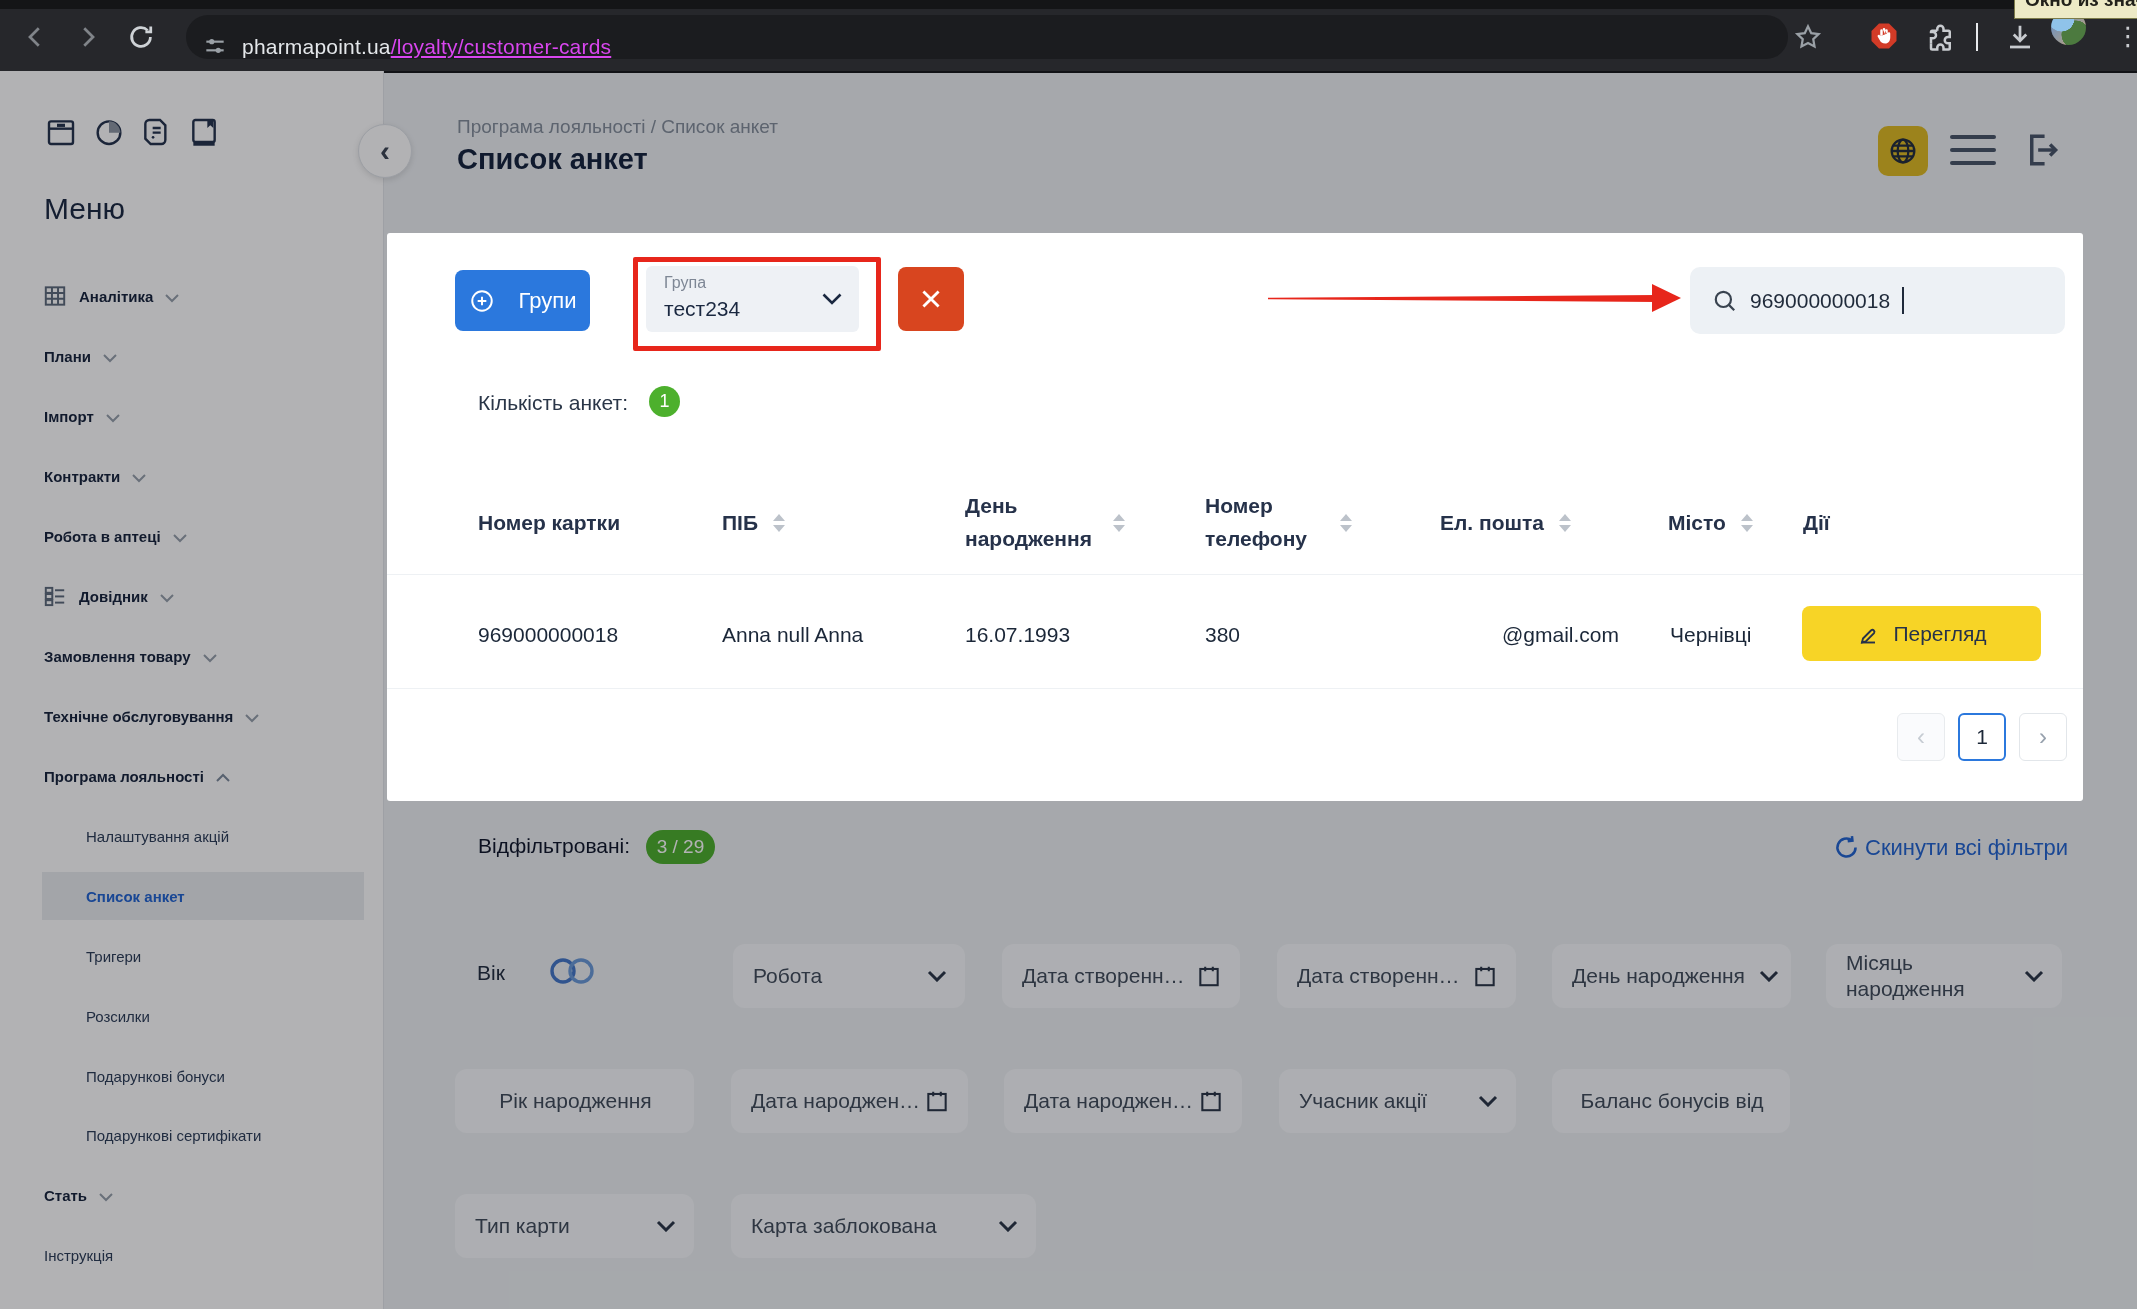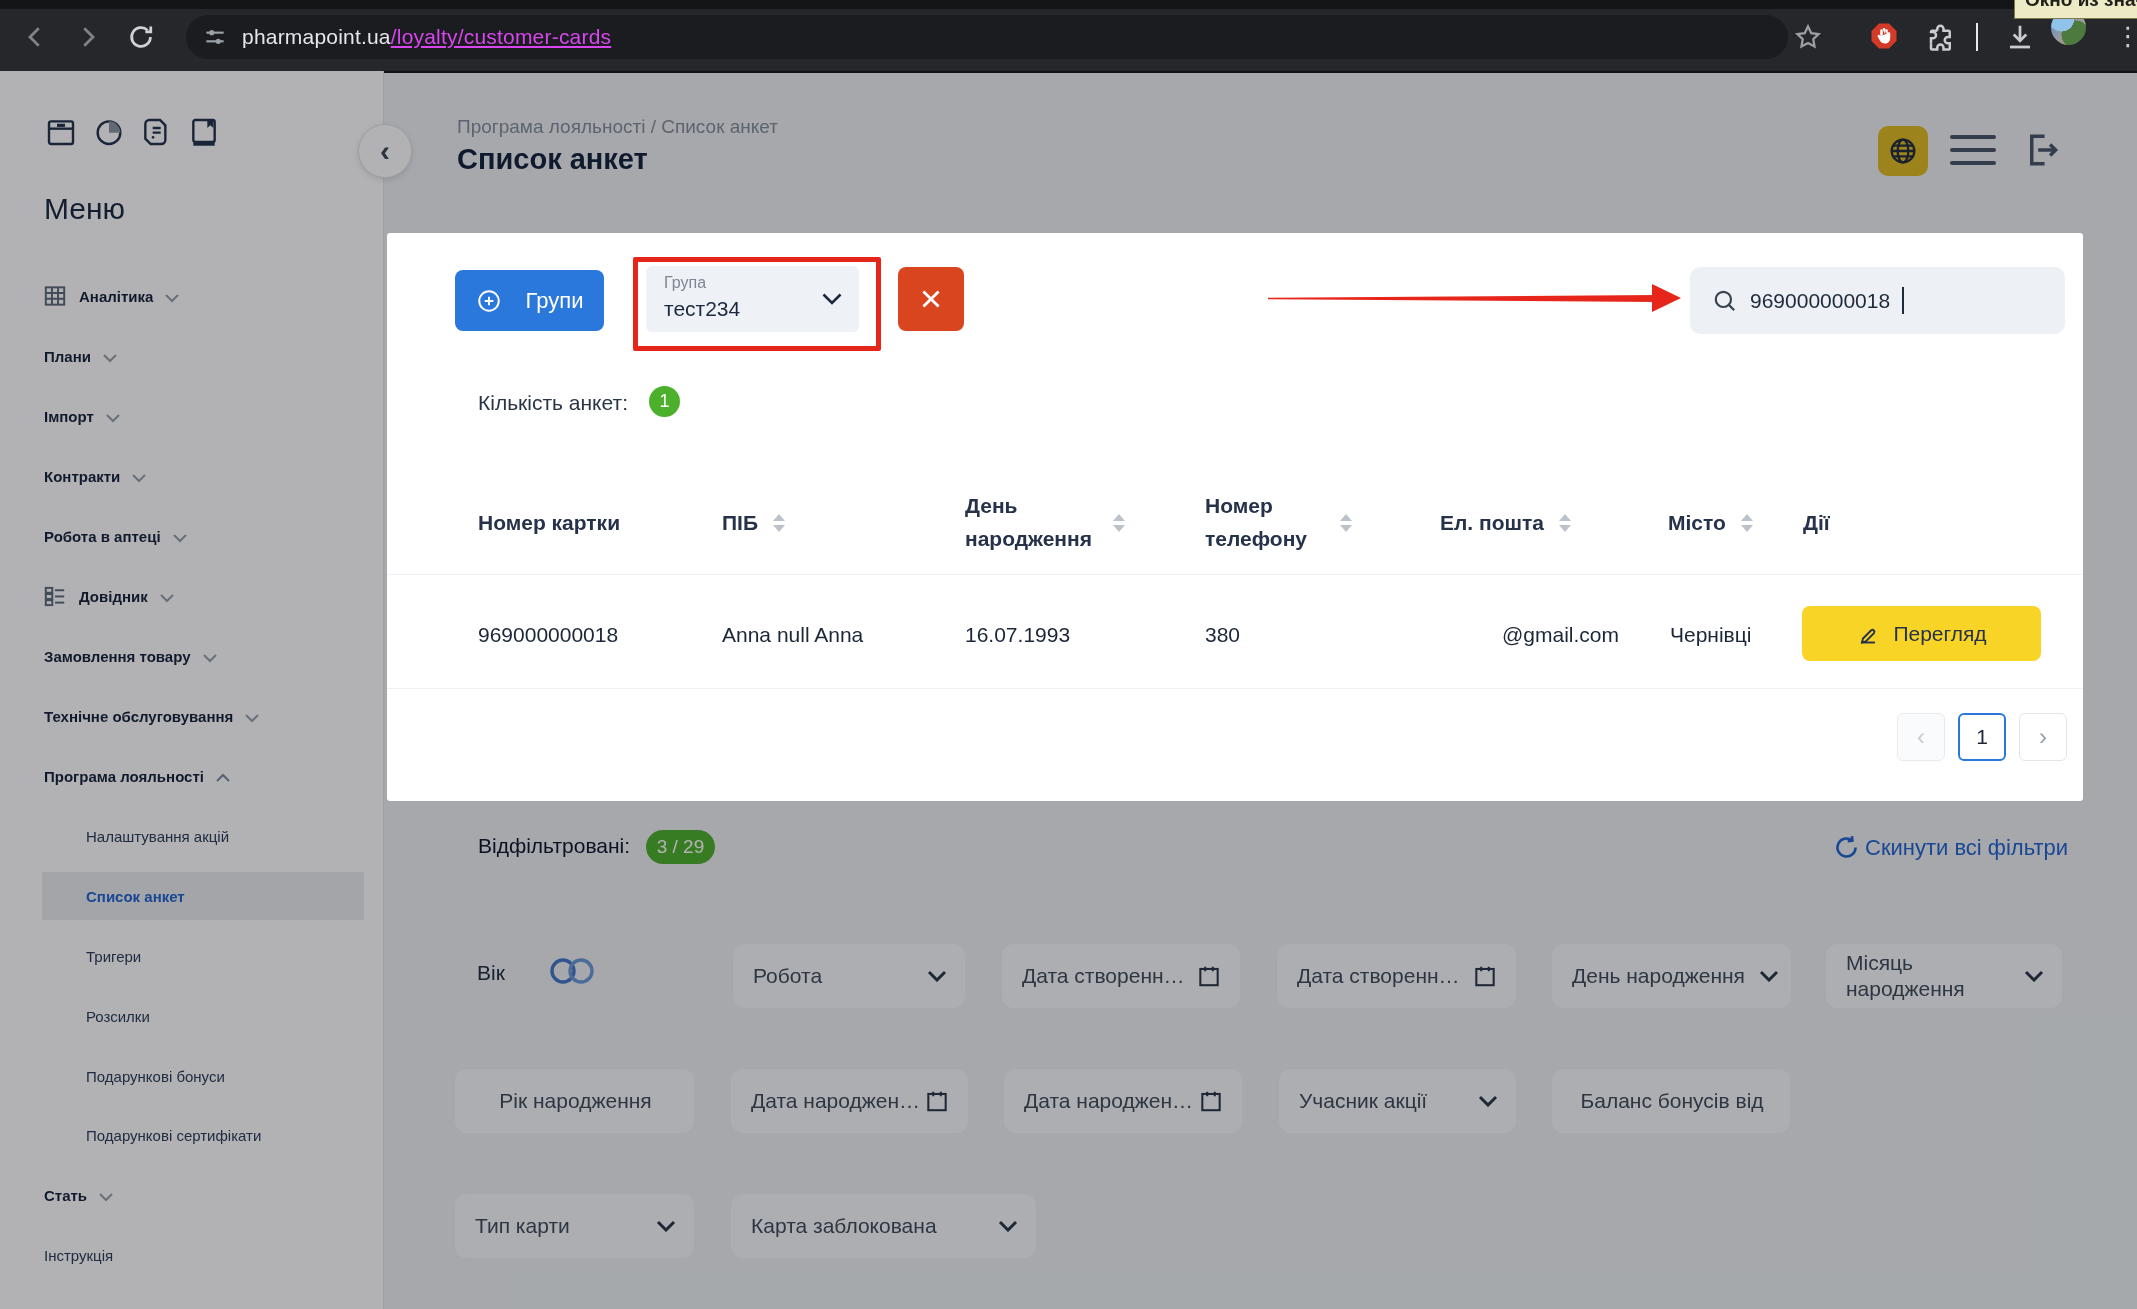--- a/index.html
+++ b/index.html
@@ -6,21 +6,21 @@
   #screen{position:relative;width:2137px;height:1309px;overflow:hidden;background:#eef1f4;
           font-family:"Liberation Sans","DejaVu Sans",sans-serif;color:#17243c;}
   .abs{position:absolute;}
   svg{display:block;}
 
   
   .chrome{position:absolute;left:0;top:0;width:2137px;height:71px;background:#26272b;border-bottom:2px solid #17181b;}
   .chrome-topstrip{position:absolute;left:0;top:0;width:2137px;height:9px;background:#141517;}
   .nav-ic{position:absolute;top:22px;width:30px;height:30px;}
   .urlpill{position:absolute;left:186px;top:15px;width:1602px;height:44px;border-radius:22px;background:#1b1c1f;
-           display:flex;align-items:center;}
+           display:flex;align-items:flex-end;}
   .urltext{font-size:21px;letter-spacing:.2px;white-space:nowrap;}
   .urldomain{color:#e4e7ea;}
   .urlpath{color:#d946ef;text-decoration:underline;}
   .chrome-right-glyph{position:absolute;top:18px;color:#c8cbcf;font-size:26px;line-height:34px;}
   .avatar{position:absolute;left:2051px;top:10px;width:35px;height:35px;border-radius:50%;
           background:radial-gradient(circle at 30% 25%,#8fc3ea 0 35%,transparent 36%),
                      radial-gradient(circle at 70% 70%,#4c7a3f 0 40%,transparent 41%),
                      linear-gradient(135deg,#5a8fd6,#caa36a);}
   .tooltip{position:absolute;left:2014px;top:-17px;height:34px;background:#edeac6;border:1px solid #7c7b4a;
            color:#21211a;font-size:19px;font-weight:bold;line-height:32px;padding:0 10px;white-space:nowrap;z-index:70;}
@@ -46,21 +46,21 @@
   .globe-btn{position:absolute;left:1878px;top:126px;width:50px;height:50px;border-radius:10px;background:#e0bc24;
              display:flex;align-items:center;justify-content:center;}
   .burger{position:absolute;left:1950px;top:135px;width:46px;}
   .burger i{display:block;height:4px;border-radius:2px;background:#495669;margin-bottom:9px;}
 
   
   .dim{position:absolute;left:0;top:71px;width:2137px;height:1238px;background:rgba(5,8,12,0.31);z-index:40;}
 
   
   .card{position:absolute;left:387px;top:233px;width:1696px;height:568px;background:#ffffff;border-radius:3px;z-index:50;}
-  .btn-groups{position:absolute;left:68px;top:37px;width:149px;height:61px;border-radius:8px;background:#2b78dd;
+  .btn-groups{position:absolute;left:68px;top:37px;width:135px;height:61px;border-radius:8px;background:#2b78dd;
               display:flex;align-items:center;justify-content:center;gap:24px;color:#fff;font-size:22px;}
   .group-select{position:absolute;left:259px;top:33px;width:213px;height:66px;border-radius:6px;background:#eef1f5;}
   .group-select .glabel{position:absolute;left:18px;top:8px;font-size:16px;color:#7e8795;}
   .group-select .gvalue{position:absolute;left:18px;top:31px;font-size:21px;color:#1a2840;}
   .group-select svg{position:absolute;right:16px;top:26px;}
   .btn-close{position:absolute;left:511px;top:34px;width:66px;height:64px;border-radius:8px;background:#d8451f;
              display:flex;align-items:center;justify-content:center;}
   .searchbox{position:absolute;left:1303px;top:34px;width:375px;height:67px;border-radius:10px;background:#edf1f5;
              display:flex;align-items:center;padding-left:22px;box-sizing:border-box;gap:12px;}
   .searchbox .stext{font-size:21px;color:#1f2a3a;}

